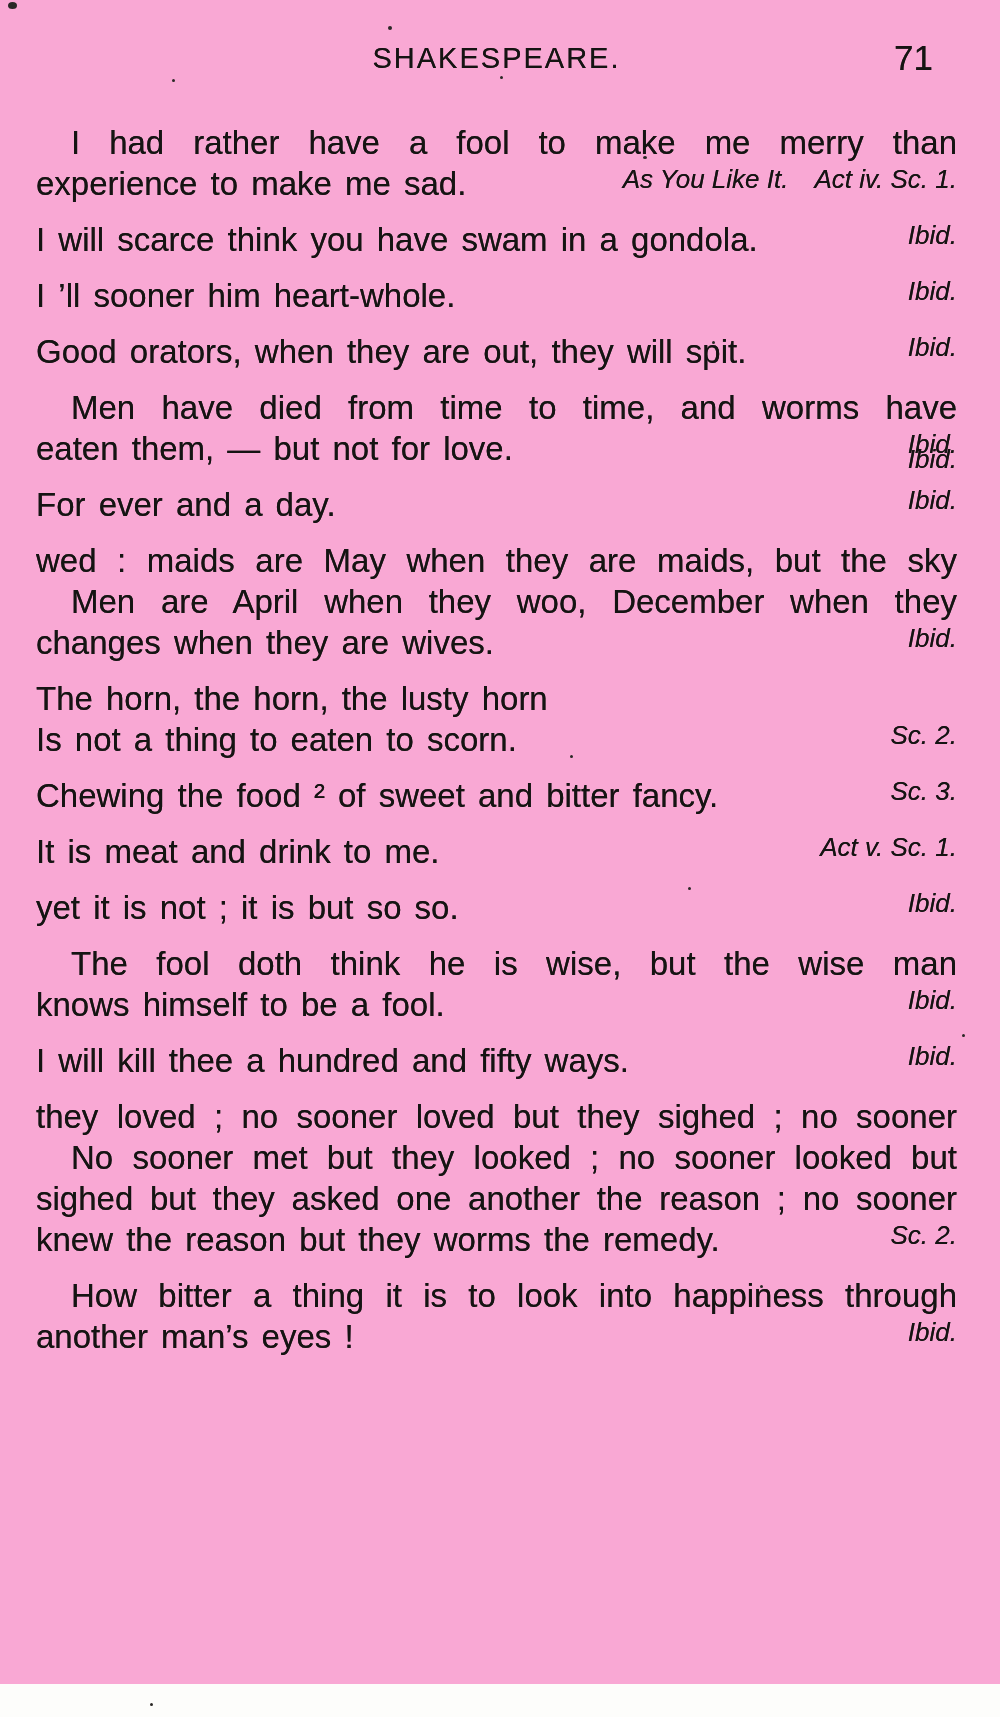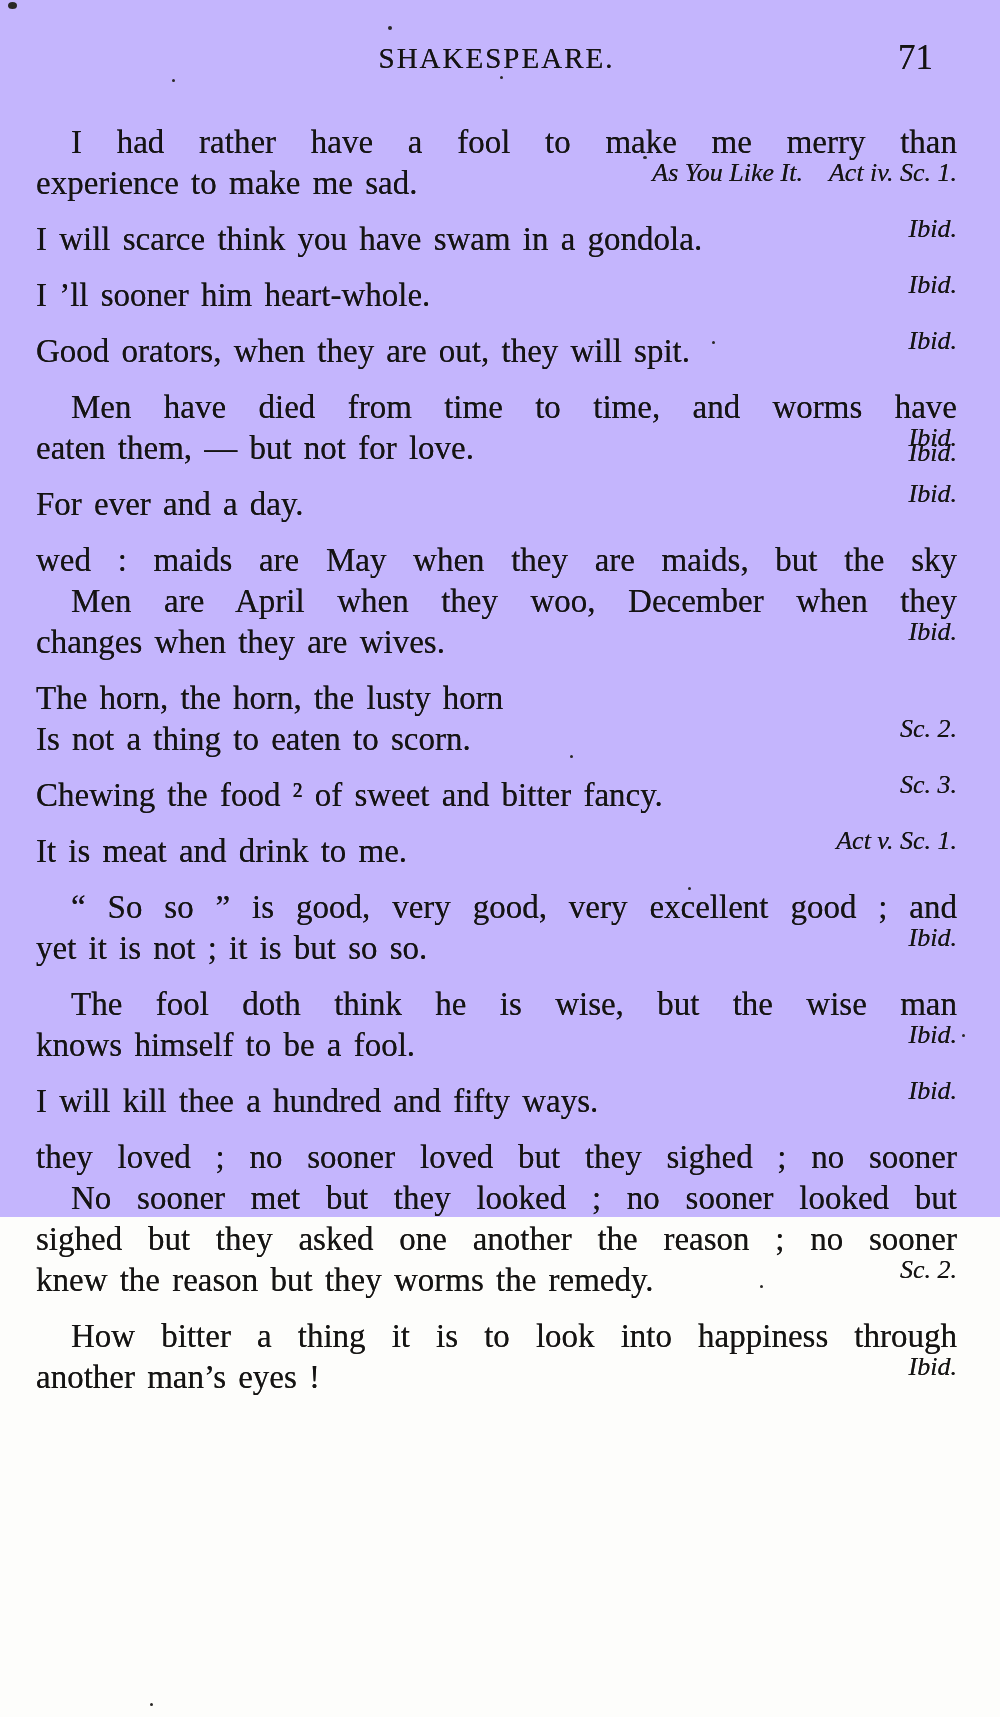--- a/index.html
+++ b/index.html
@@ -3,24 +3,24 @@
 <meta charset="utf-8">
 <style>
   html, body {
     margin: 0; padding: 0;
     background: #fdfdfb;
     width: 1000px; height: 1717px;
     overflow: hidden;
   }
   .page {
     position: relative;
-    width: 1000px; height: 1217px;
-    background: #c4b5fd;
+    width: 1000px; height: 1684px;
+    background: #f9a8d4;
     color: #151413;
-    font-family: Liberation Serif, serif;
+    font-family: Liberation Sans, sans-serif;
     text-shadow: 0 0 0.6px rgba(25,22,20,0.85);
   }
   .content {
     position: absolute;
     left: 36px; right: 43px; top: 0;
   }
   .running-head {
     position: relative;
     margin-top: 42px;
     height: 38px;
@@ -46,21 +46,21 @@
   }
   .qline.just {
     white-space: normal;
     text-align: justify;
     text-align-last: justify;
   }
   .qline.indent { text-indent: 35px; }
   .qline.lastline { position: relative; }
   .cite {
     position: absolute;
-    right: 0; bottom: 11px;
+    right: 0; bottom: 5px;
     font-style: italic;
     font-size: 26px;
     line-height: 40px;
     word-spacing: normal;
     white-space: nowrap;
   }
   .speck {
     position: absolute;
     background: #2a2826;
     border-radius: 50%;
@@ -124,21 +124,20 @@
           <div class="qline"><span>The horn, the horn, the lusty horn</span></div>
           <div class="qline lastline"><span>Is not a thing to eaten to scorn.</span><span class="cite">Sc. 2.</span></div>
         </div>
         <div class="quote">
           <div class="qline lastline"><span>Chewing the food ² of sweet and bitter fancy.</span><span class="cite">Sc. 3.</span></div>
         </div>
         <div class="quote">
           <div class="qline lastline"><span>It is meat and drink to me.</span><span class="cite">Act v. Sc. 1.</span></div>
         </div>
         <div class="quote">
-          <div class="qline just indent"><span>“ So so ” is good, very good, very excellent good ; and</span></div>
           <div class="qline lastline"><span>yet it is not ; it is but so so.</span><span class="cite">Ibid.</span></div>
         </div>
         <div class="quote">
           <div class="qline just indent"><span>The fool doth think he is wise, but the wise man</span></div>
           <div class="qline lastline"><span>knows himself to be a fool.</span><span class="cite">Ibid.</span></div>
         </div>
         <div class="quote">
           <div class="qline lastline"><span>I will kill thee a hundred and fifty ways.</span><span class="cite">Ibid.</span></div>
         </div>
         <div class="quote">

